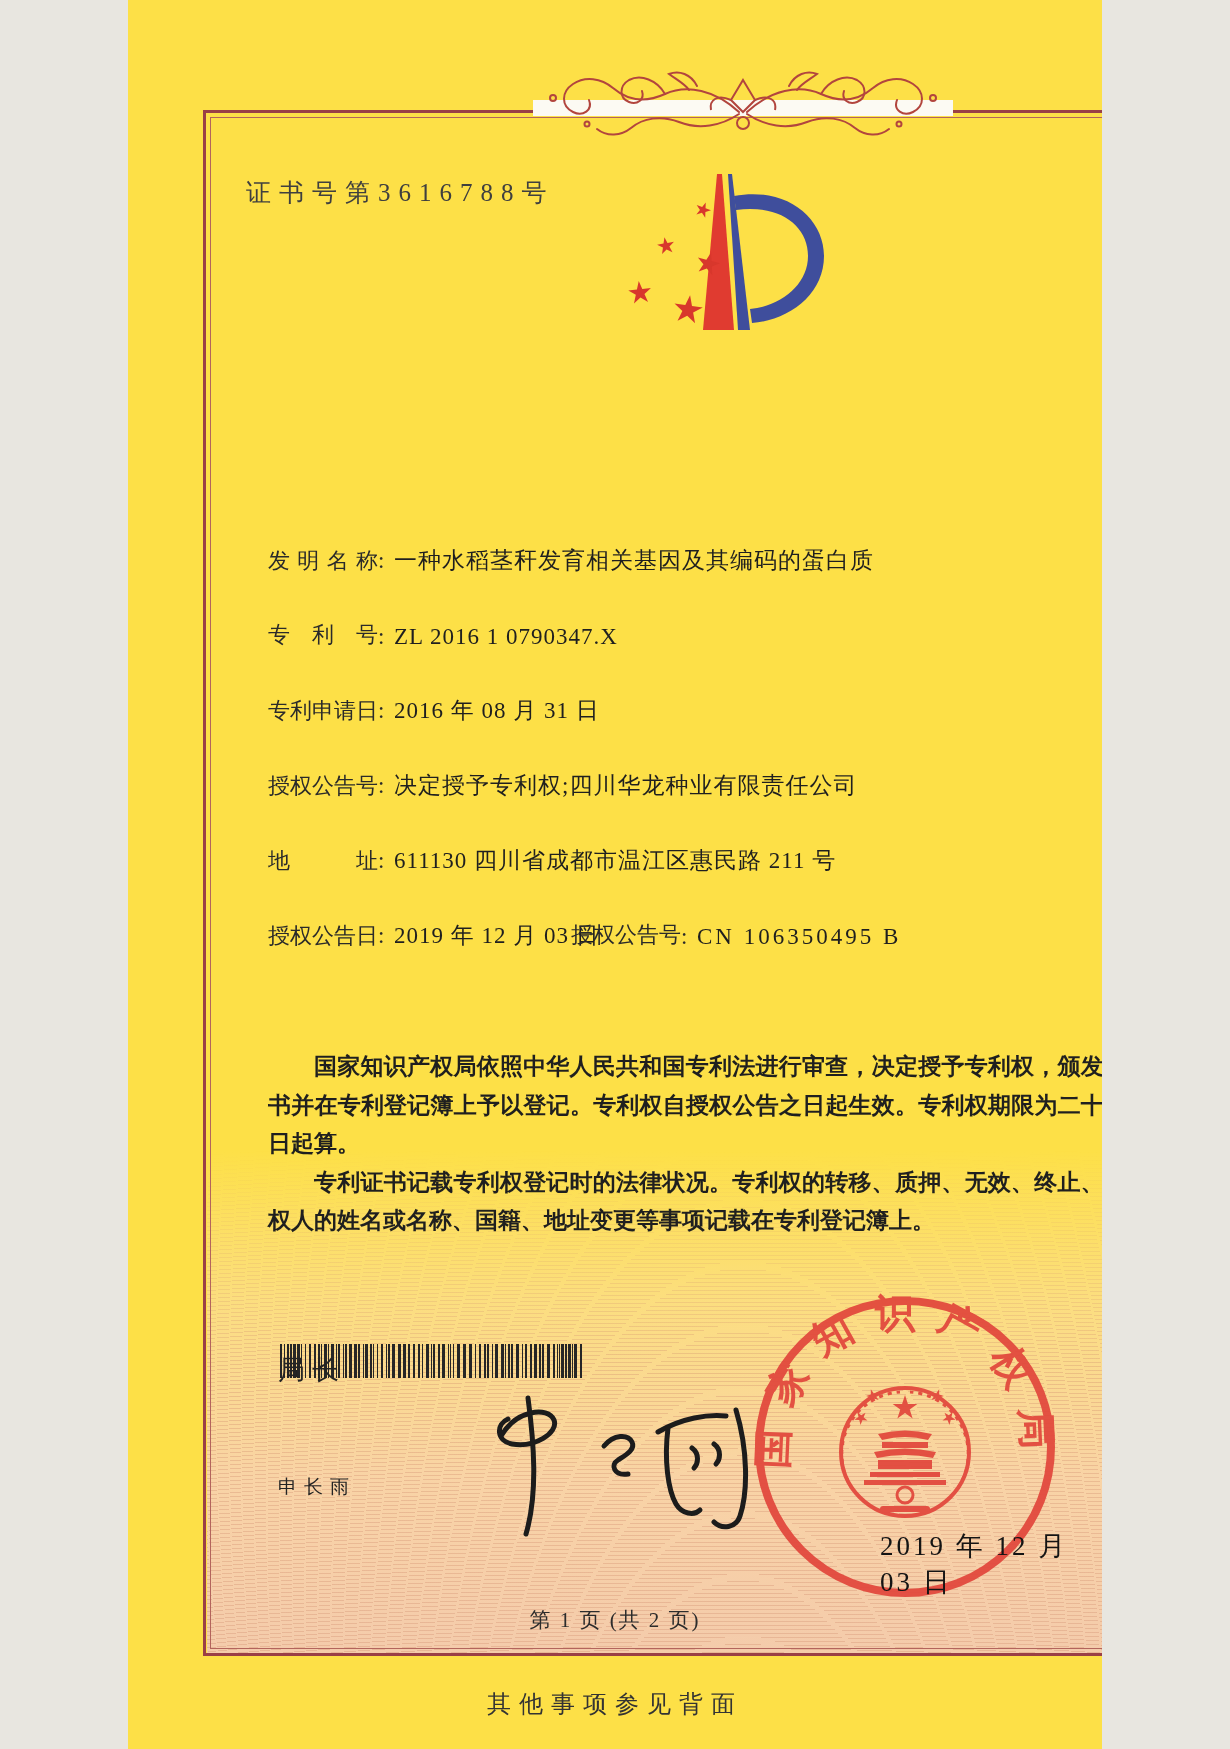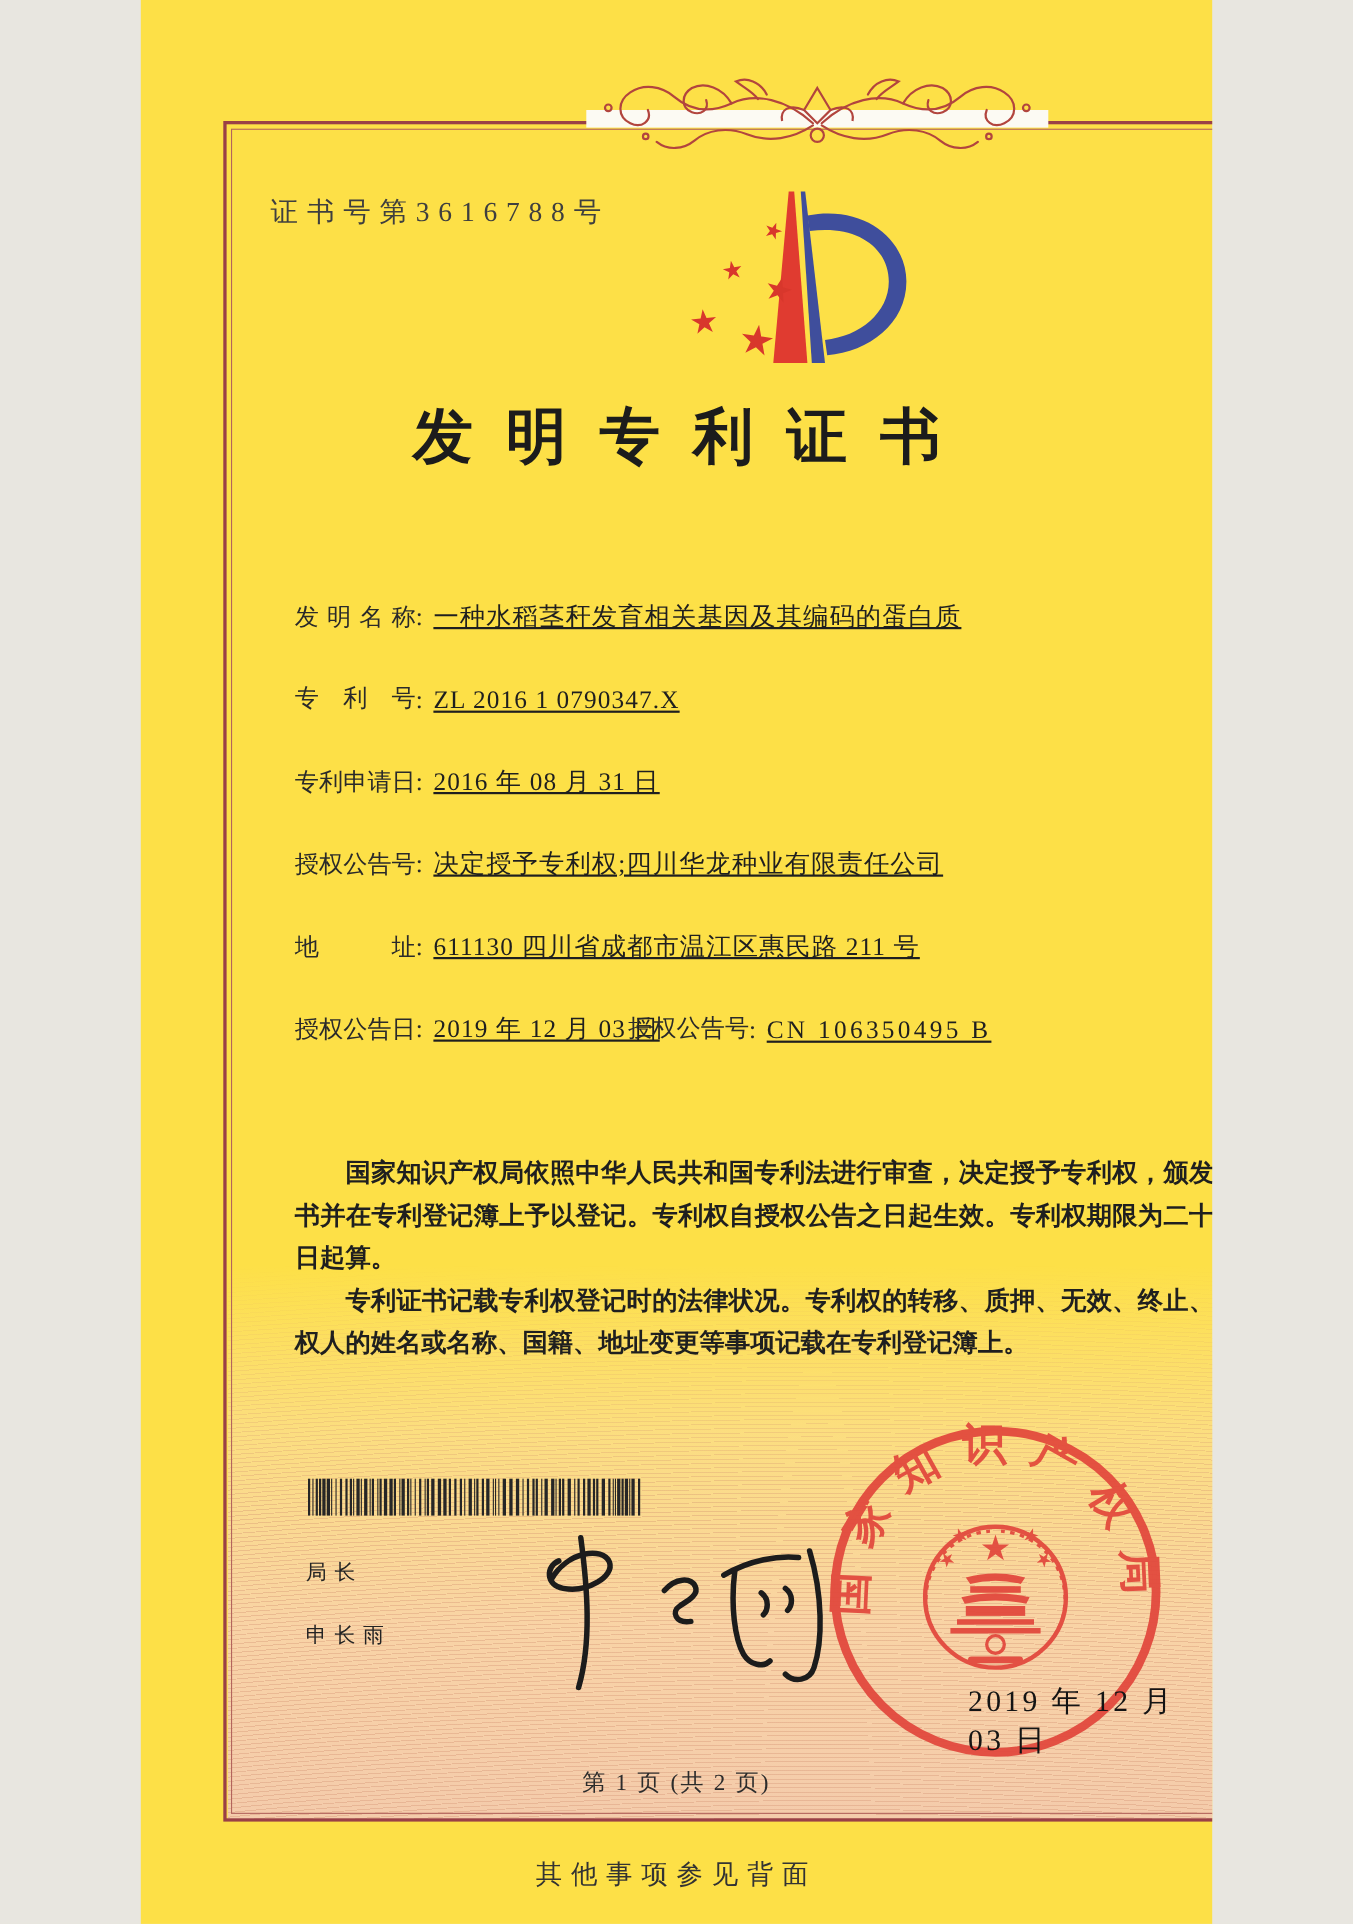--- a/index.html
+++ b/index.html
@@ -42,32 +42,32 @@
     font-size:55px; font-weight:bold; letter-spacing:30px; text-indent:30px; color:#1c1c1c;
   }
   
   .fields{position:absolute; left:140px; top:545px; width:952px;}
   .frow{position:relative; height:31px; margin-bottom:44px; font-size:23px; white-space:nowrap;}
   .flabel{
     display:inline-block; width:110px; font-size:22px; letter-spacing:0;
     text-align:justify; text-align-last:justify; white-space:nowrap; vertical-align:bottom; color:#2a2a2a;
   }
   .fcolon{display:inline-block; width:16px; color:#2a2a2a;}
-  .fvalue{font-size:23px; letter-spacing:1px; white-space:pre-wrap; color:#1f1f1f;text-decoration:underline;}
+  .fvalue{font-size:23px; letter-spacing:1px; white-space:pre-wrap; color:#1f1f1f;}
   .pair2{position:absolute; left:303px; top:0;}
   .pair2 .fvalue{letter-spacing:3px;}
   
   .body-text{position:absolute; left:140px; top:1048px; width:952px;font-weight:bold;}
   .body-text p{
     margin:0; font-size:23px; line-height:38.5px; text-indent:2em;
     text-align:justify; color:#1f1f1f;
   }
   
   .barcode{position:absolute; left:152px; top:1344px; width:308px; height:34px;}
-  .sig-title{position:absolute; left:150px; top:1416px; font-size:19px; letter-spacing:7px;
+  .sig-title{position:absolute; left:150px; top:1352px; font-size:27px; letter-spacing:7px;
     font-family:"Liberation Sans","DejaVu Sans",sans-serif; color:#232323;}
   .sig-name{position:absolute; left:150px; top:1474px; font-size:19px; letter-spacing:7px;
     font-family:Liberation Serif, serif; color:#232323;}
   .signature{position:absolute; left:318px; top:1388px; width:336px; height:162px;}
   .seal{position:absolute; left:612px; top:1282px; width:330px; height:330px; opacity:0.93;}
   .seal-date{position:absolute; left:752px; top:1528px; font-size:27px; letter-spacing:3px; color:#141414; z-index:5;}
   .page-no{position:absolute; left:0; top:1606px; width:100%; text-align:center; font-size:21px; color:#2c2c2c; letter-spacing:2px;}
   .back-note{position:absolute; left:0; top:1688px; width:100%; text-align:center; font-size:24px; letter-spacing:8px; color:#333;}
 </style>
 </head>
@@ -339,21 +339,20 @@
       <rect x="83.52" y="0" width="4.64" height="32.48" fill="#1e1e1e"></rect>
       <rect x="111.35999999999999" y="0" width="4.64" height="32.48" fill="#1e1e1e"></rect>
       <rect x="92.8" y="9.28" width="13.919999999999998" height="13.919999999999998" fill="#1e1e1e"></rect>
       <rect x="0" y="83.52" width="32.48" height="4.64" fill="#1e1e1e"></rect>
       <rect x="0" y="111.35999999999999" width="32.48" height="4.64" fill="#1e1e1e"></rect>
       <rect x="0" y="83.52" width="4.64" height="32.48" fill="#1e1e1e"></rect>
       <rect x="27.839999999999996" y="83.52" width="4.64" height="32.48" fill="#1e1e1e"></rect>
       <rect x="9.28" y="92.8" width="13.919999999999998" height="13.919999999999998" fill="#1e1e1e"></rect>
     </svg>
 
-  <div class="title">发明专利证书</div>
 
   <div class="fields">
     <div class="frow">
       <span class="flabel">发明名称</span><span class="fcolon">:</span><span class="fvalue">一种水稻茎秆发育相关基因及其编码的蛋白质</span>
     </div>
     <div class="frow">
       <span class="flabel">专利号</span><span class="fcolon">:</span><span class="fvalue">ZL 2016 1 0790347.X</span>
     </div>
     <div class="frow">
       <span class="flabel">专利申请日</span><span class="fcolon">:</span><span class="fvalue">2016 年 08 月 31 日</span>

